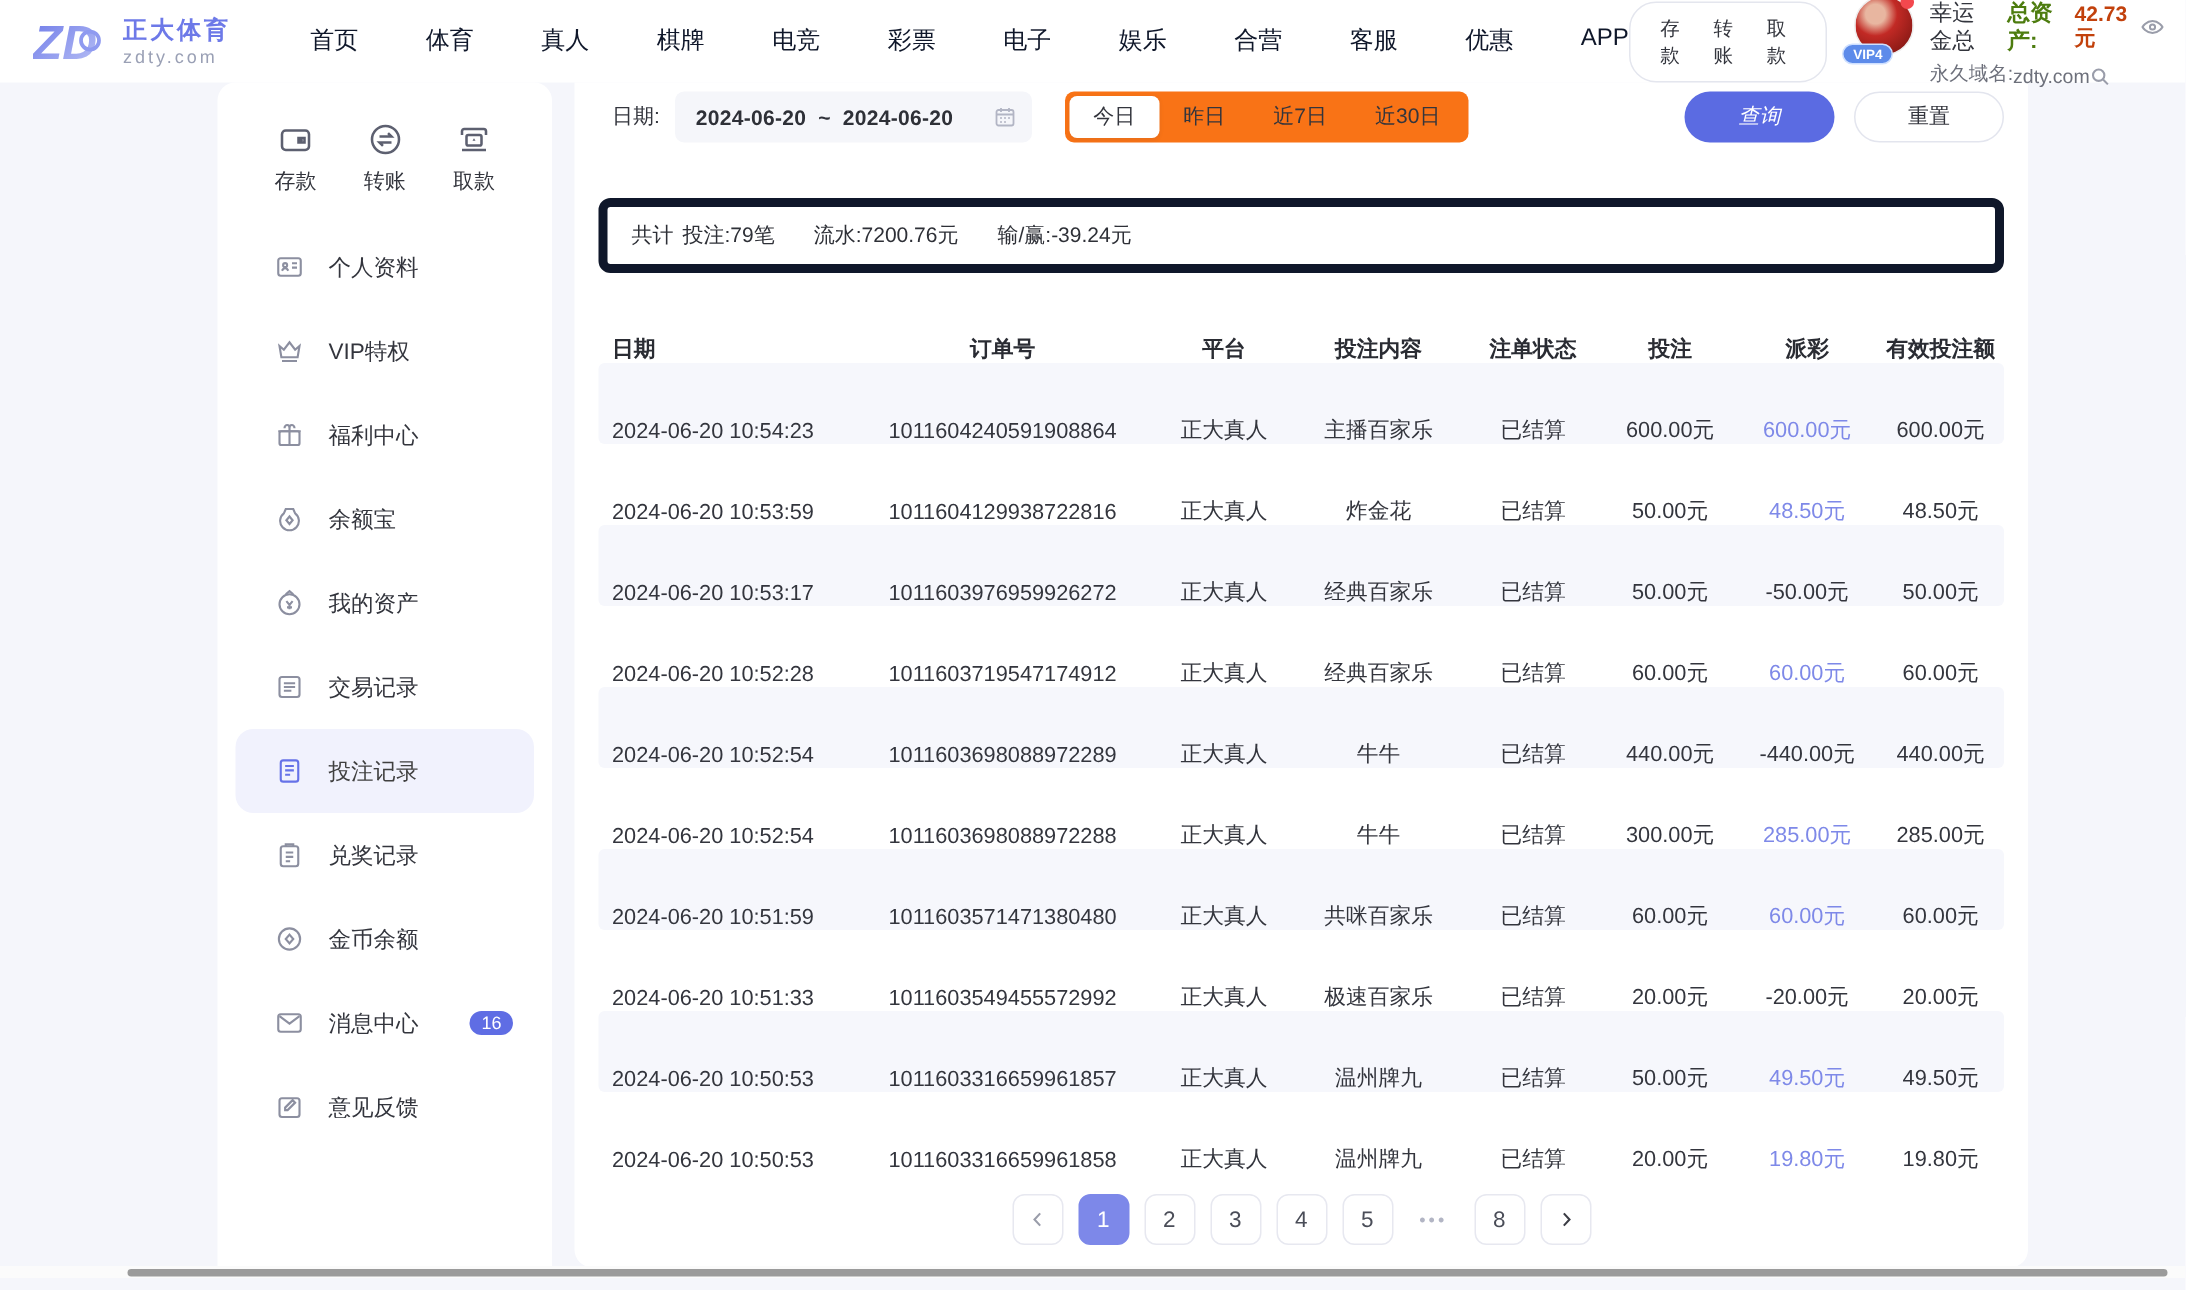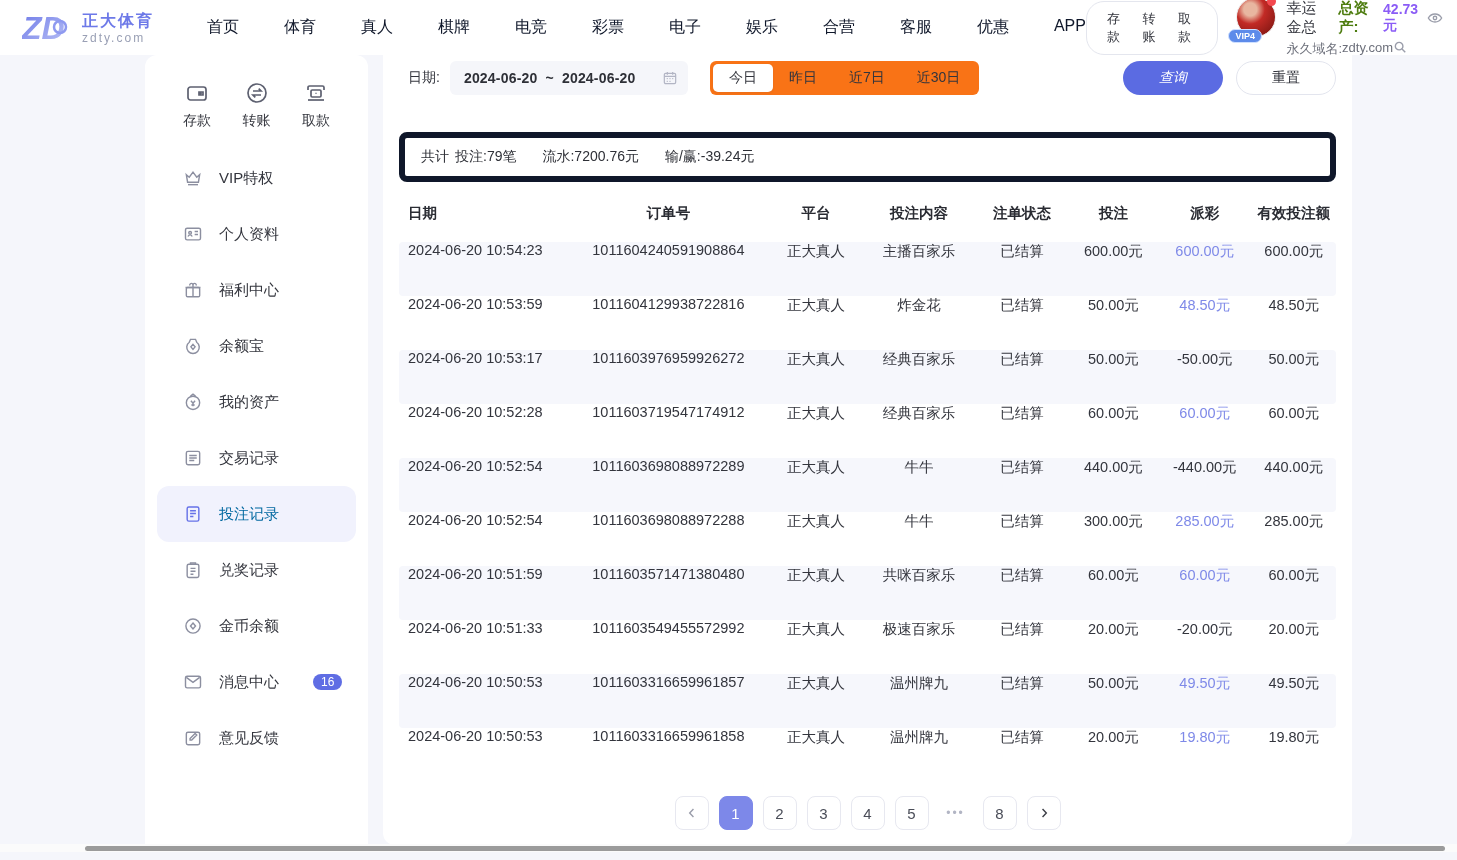--- a/index.html
+++ b/index.html
@@ -34,41 +34,41 @@
   .avatar-dot { position:absolute; top:0; right:0; width:9px; height:9px; background:#f3484e; border-radius:50%; }
   .vip-badge {
     position:absolute; bottom:-4px; left:-8px; background:#5d8bea; color:#fff;
     font-size:9px; font-weight:bold; border-radius:8px; padding:1px 6px;
     border:1px solid #cfe0ff; white-space:nowrap;
   }
   .user-lines { display:flex; flex-direction:column; gap:3px; padding-top:2px; }
   .user-line1 { display:flex; align-items:center; gap:8px; }
   .user-name { font-size:15px; color:#33353d; }
   .assets-label { font-size:15px; color:#4d7c0f;font-weight:bold; }
-  .assets-value { font-size:14px; font-weight:bold; color:#8b5cf6; }
-  .user-line2 { display:flex; align-items:flex-start; gap:0; font-size:13px; color:#6d707b; }
+  .assets-value { font-size:14px; font-weight:bold; color:#c2410c; }
+  .user-line2 { display:flex; align-items:flex-end; gap:0; font-size:13px; color:#6d707b; }
   .eye-icon, .search-icon { color:#9a9daa; display:inline-flex; }
   
   .page { position:relative; height:797px; }
   .sidebar {
     position:absolute; left:145px; top:0; width:223px; height:100%;
     background:#fff; border-radius:12px 12px 0 0; padding-top:26px;
   }
   .quick-actions { display:flex; justify-content:space-between; padding:0 38px 20px 38px; }
   .qa { display:flex; flex-direction:column; align-items:center; gap:7px; cursor:pointer; }
   .qa svg { color:#5d6070; }
   .qa-label { font-size:14px; color:#33353d; }
   .menu { padding:0 12px; }
   .menu-item {
     display:flex; align-items:center; gap:16px; height:56px; padding-left:26px;
     border-radius:12px; cursor:pointer; color:#8c8fa0;
   }
   .menu-item .label { font-size:15px; color:#33353d; }
   .menu-item.active { background:#f1f2fd; color:#6672e8; }
-  .menu-item.active .label { color:#0369a1; }
+  .menu-item.active .label { color:#404040; }
   .msg-badge {
     margin-left:18px; background:#5f6de4; color:#fff; font-size:12px;
     border-radius:9px; padding:1px 8px;
   }
   .main {
     position:absolute; left:383px; top:0; width:969px; height:790px;
     background:#fff; border-radius:0 0 12px 12px; padding:0 16px;
   }
   
   .filter-row { display:flex; align-items:center; margin-top:6px; height:34px; }
@@ -99,21 +99,21 @@
   }
   
   .summary-box {
     margin-top:37px; height:50px; border:6px solid #0f172a; border-radius:8px;
     display:flex; align-items:center; padding:0 16px; font-size:14px; color:#2e3037;
   }
   .summary-box .grp { margin-right:26px; }
   .summary-box .pre { margin-right:6px; }
   
   .tbl { margin-top:22px; }
-  .trow { display:flex; align-items:flex-start; height:54px; border-radius:4px; }
+  .trow { display:flex; align-items:flex-end; height:54px; border-radius:4px; }
   .thead { height:38px; font-weight:bold; }
   .thead .c { font-size:14.5px; color:#2a2c33; }
   .trow:nth-child(even) { background:#f6f7fc; }
   .thead:nth-child(odd) { background:transparent; }
   .c { font-size:14.5px; color:#33353d; text-align:center; }
   .c1 { width:18%; text-align:left; padding-left:9px; }
   .c2 { width:21.5%; }
   .c3 { width:10%; }
   .c4 { width:12%; }
   .c5 { width:10%; }
@@ -243,35 +243,35 @@
           </svg>
         </span>
         <span class="qa-label">取款</span>
       </div>
     </div>
 
     <div class="menu">
       <div class="menu-item">
         <span>
             <svg width="20" height="20" viewBox="0 0 24 24" fill="none" stroke="currentColor" stroke-width="1.7">
-              <path d="M4 8l3.5 3L12 5l4.5 6L20 8l-1.5 9h-13L4 8z"></path>
-              <path d="M6 20h12"></path>
-            </svg>
-          </span>
-        <span class="label">VIP特权</span>
-      </div>
-      <div class="menu-item">
-        <span>
-            <svg width="20" height="20" viewBox="0 0 24 24" fill="none" stroke="currentColor" stroke-width="1.7">
               <rect x="3" y="5" width="18" height="14" rx="2"></rect>
               <circle cx="8.5" cy="10.5" r="1.6"></circle>
               <path d="M6 15c.6-1.4 1.5-2 2.5-2s1.9.6 2.5 2M14 9h4M14 12.5h4"></path>
             </svg>
           </span>
         <span class="label">个人资料</span>
+      </div>
+      <div class="menu-item">
+        <span>
+            <svg width="20" height="20" viewBox="0 0 24 24" fill="none" stroke="currentColor" stroke-width="1.7">
+              <path d="M4 8l3.5 3L12 5l4.5 6L20 8l-1.5 9h-13L4 8z"></path>
+              <path d="M6 20h12"></path>
+            </svg>
+          </span>
+        <span class="label">VIP特权</span>
       </div>
       <div class="menu-item">
         <span>
             <svg width="20" height="20" viewBox="0 0 24 24" fill="none" stroke="currentColor" stroke-width="1.7">
               <rect x="4" y="9" width="16" height="11" rx="1.5"></rect>
               <path d="M3 9h18M12 9v11M8 6.5C8 5 9 4 10.2 4c1.1 0 1.8 1.2 1.8 2.5V9M16 6.5C16 5 15 4 13.8 4c-1.1 0-1.8 1.2-1.8 2.5"></path>
             </svg>
           </span>
         <span class="label">福利中心</span>
       </div>

